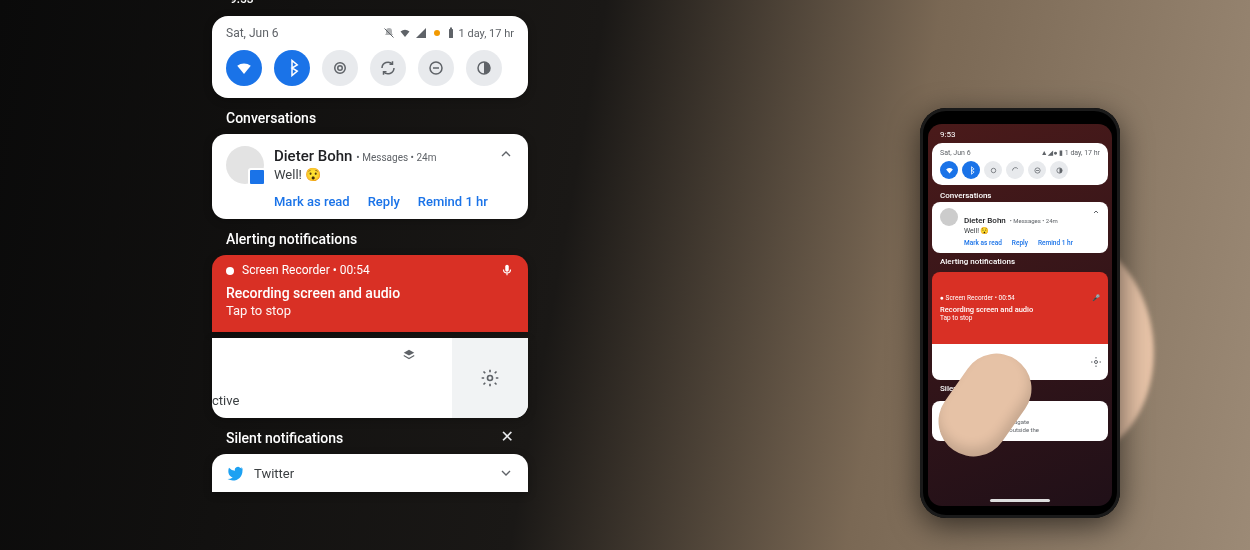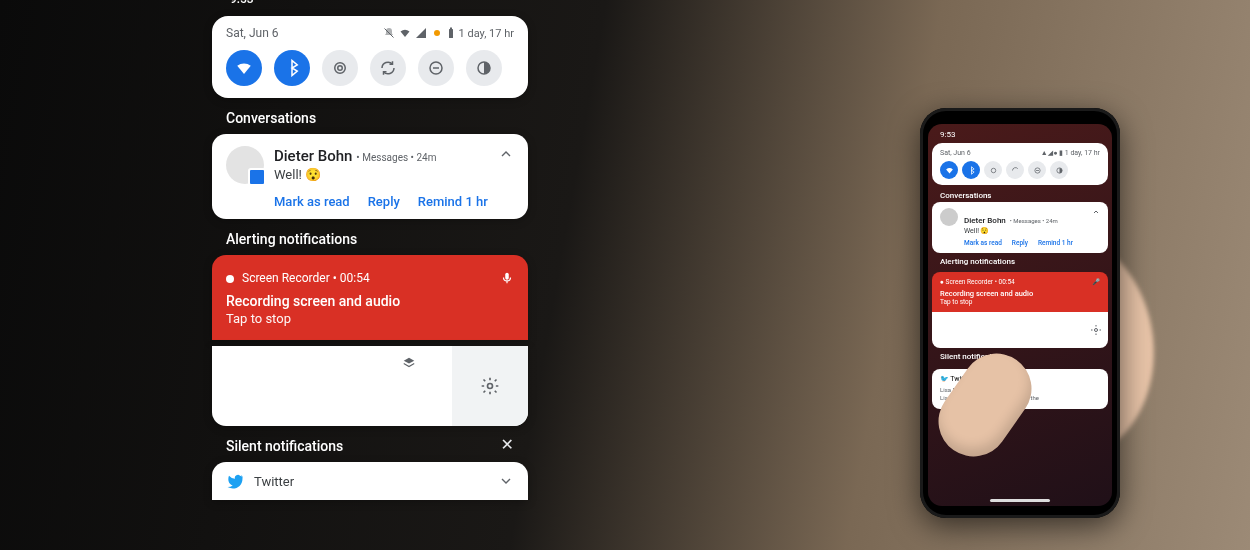--- a/index.html
+++ b/index.html
@@ -64,21 +64,21 @@
   }
   .convo-main { flex: 1; }
   .convo-title { font-size: 15px; font-weight: 500; color:#202124; }
   .convo-meta { font-size: 10px; color:#5f6368; }
   .convo-msg { font-size: 13px; color:#3c4043; margin-top: 2px; }
   .convo-collapse { color:#5f6368; }
   .convo-actions { display: flex; gap: 18px; margin-top: 10px; padding-left: 48px; }
   .convo-actions span { color:#1a73e8; font-size: 13px; font-weight: 500; }
   .recorder {
     background: #d93025; border-radius: 14px 14px 0 0;
-    padding: 16px 14px 14px 14px; color: #fff;
+    padding: 8px 14px 14px 14px; color: #fff;
     box-shadow: 0 2px 8px rgba(0,0,0,.25);
   }
   .rec-head { display:flex; justify-content:space-between; align-items:center; font-size:12px; margin-bottom:8px;}
   .rec-dot { width:8px; height:8px; border-radius:50%; background:#fff; display:inline-block; margin-right:8px; vertical-align:middle;}
   .rec-title { font-size: 14px; font-weight: 500; }
   .rec-sub { font-size: 13px; opacity: .95; margin-top: 2px;}
   .below-rec {
     background:#fff; border-radius: 0 0 14px 14px;
     box-shadow: 0 2px 8px rgba(0,0,0,.25);
     display:flex; min-height: 80px; position:relative;
@@ -120,21 +120,21 @@
   .p-tog svg { width:9px; height:9px;}
   .p-section { color:#fff; font-size:8px; font-weight:500; padding:4px 8px 2px;}
   .p-convo { background:#fff; border-radius:8px; padding:6px 8px;}
   .p-convo-row { display:flex; gap:6px; align-items:flex-start;}
   .p-av { width:18px; height:18px; border-radius:50%; background:#ccc; flex:0 0 18px;}
   .p-ctitle { font-size:8px; font-weight:500; color:#202124;}
   .p-cmeta { font-size:6px; color:#5f6368;}
   .p-cmsg { font-size:7px; color:#3c4043;}
   .p-actions { display:flex; gap:10px; padding-left:24px; margin-top:4px;}
   .p-actions span { color:#1a73e8; font-size:6.5px; font-weight:500;}
-  .p-rec { background:#d93025; border-radius:8px 8px 0 0; padding:6px 8px; color:#fff; margin-top:4px;}
+  .p-rec { background:#d93025; border-radius:8px 8px 0 0; padding:22px 8px; color:#fff; margin-top:4px;}
   .p-rec-h { font-size:6.5px; display:flex; justify-content:space-between;}
   .p-rec-t { font-size:7.5px; font-weight:500; margin-top:3px;}
   .p-rec-s { font-size:6.5px;}
   .p-below { background:#fff; height:36px; border-radius:0 0 8px 8px; position:relative;}
   .p-gear { position:absolute; right:6px; top:50%; transform:translateY(-50%); color:#5f6368;}
   .p-silent { background:#fff; border-radius:8px; padding:6px 8px; margin-top:6px; font-size:7px;}
   .p-tw-lines { font-size:6px; color:#5f6368; margin-top:3px; line-height:1.4;}
   .p-navbar { position:absolute; bottom:4px; left:50%; transform:translateX(-50%); width:60px; height:3px; background:#ddd; border-radius:2px;}
   
   .hand {
@@ -265,20 +265,21 @@
           <rect x="9" y="3" width="6" height="12" rx="3"></rect>
           <path d="M6 11a6 6 0 0012 0M12 18v3" stroke="currentColor" stroke-width="2" fill="none"></path>
         </svg>
     </div>
     <div class="rec-title">Recording screen and audio</div>
     <div class="rec-sub">Tap to stop</div>
   </div>
 
   <div class="below-rec">
     <div class="below-left">
+      <div>ctive</div>
     </div>
     <svg class="below-layers" width="14" height="14" viewBox="0 0 24 24" fill="currentColor">
         <path d="M12 3l9 5-9 5-9-5z"></path>
         <path d="M3 13l9 5 9-5" fill="none" stroke="currentColor" stroke-width="2"></path>
       </svg>
     <div class="below-right">
       <svg width="20" height="20" viewBox="0 0 24 24" fill="none" stroke="currentColor" stroke-width="2">
           <circle cx="12" cy="12" r="3"></circle>
           <path d="M12 2v3M12 19v3M4.2 4.2l2.1 2.1M17.7 17.7l2.1 2.1M2 12h3M19 12h3M4.2 19.8l2.1-2.1M17.7 6.3l2.1-2.1"></path>
         </svg>

